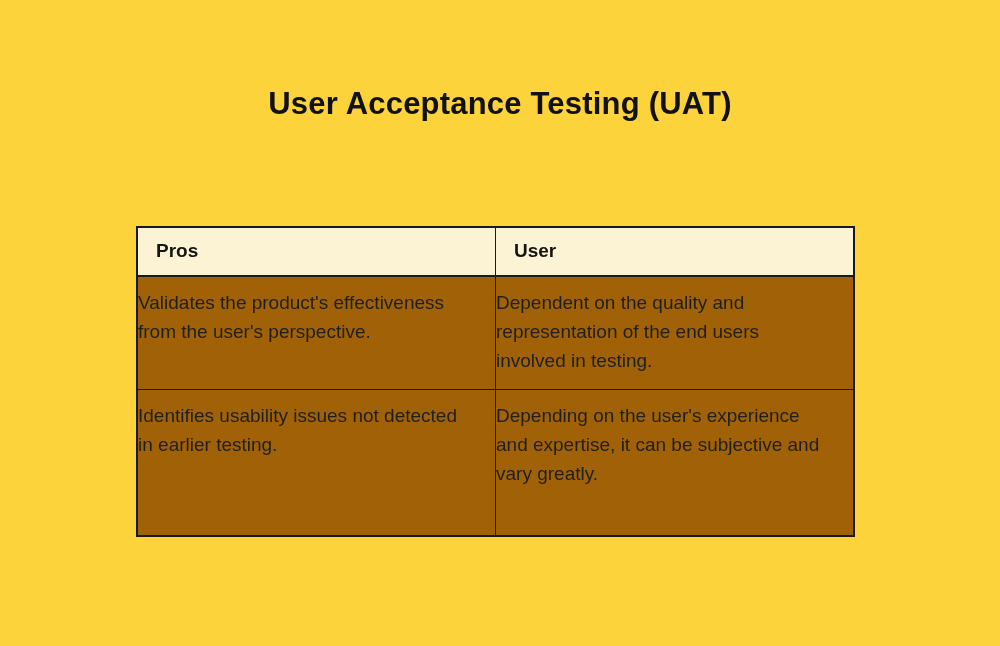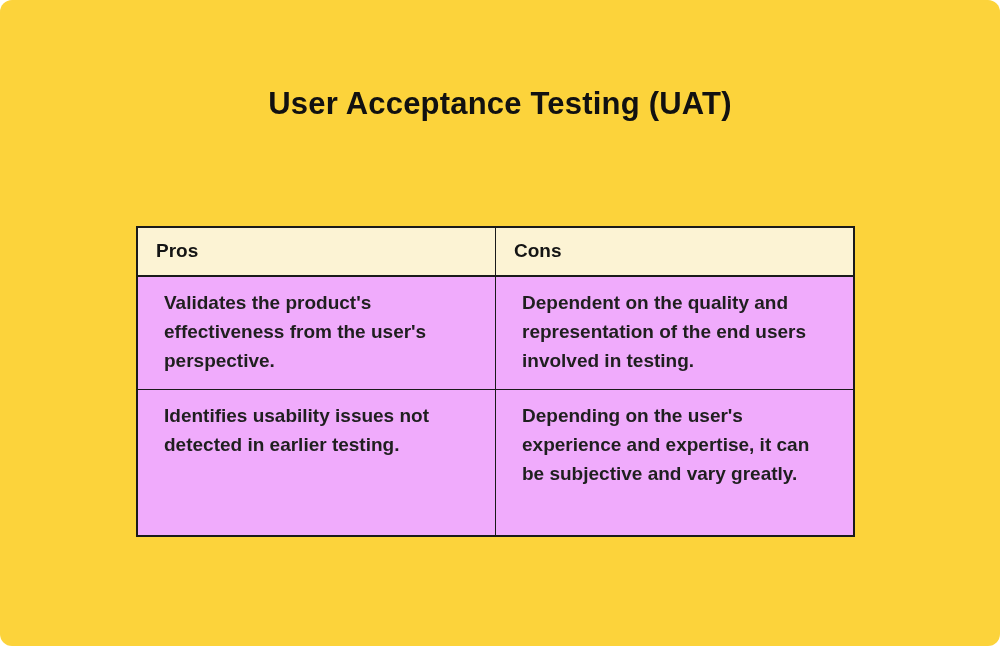--- a/index.html
+++ b/index.html
@@ -5,21 +5,20 @@
   * { margin: 0; padding: 0; box-sizing: border-box; }
   html, body {
     width: 1000px; height: 646px;
     font-family: "Liberation Sans", "DejaVu Sans", sans-serif;
   }
   .canvas {
     position: relative;
     width: 1000px; height: 646px;
     background: #FCD33B;
     overflow: hidden;
-    border-radius: 12px;
   }
   .page-title {
     position: absolute;
     top: 86px; left: 0;
     width: 100%;
     text-align: center;
     font-size: 31px;
     font-weight: 700;
     color: #111111;
     letter-spacing: 0.2px;
@@ -45,41 +44,41 @@
     font-size: 19px;
     font-weight: 700;
     color: #141414;
     padding: 12px 18px 13px 18px;
     height: 49px;
   }
   table.proscons thead tr th {
     border-bottom: 2px solid #1A1A1A;
   }
   table.proscons td {
-    background: #f0abfc;
+    background: #a16207;
     font-size: 19px;
-    font-weight: 700;
+    font-weight: 400;
     color: #1F1F1F;
     line-height: 29px;
-    padding: 11px 22px 14px 26px;
+    padding: 11px 22px 14px 0;
   }
   tr.body-row-2 td { height: 146px; }
 </style>
 </head>
 <body>
 
 <div class="canvas">
 
   <h1 class="page-title">User Acceptance Testing (UAT)</h1>
 
   <table class="proscons">
     <thead>
       <tr>
         <th>Pros</th>
-        <th>Cons</th>
+        <th>User</th>
       </tr>
     </thead>
     <tbody>
       <tr class="body-row-1">
         <td>Validates the product's effectiveness from the user's perspective.</td>
         <td>Dependent on the quality and representation of the end users involved in testing.</td>
       </tr>
       <tr class="body-row-2">
         <td>Identifies usability issues not detected in earlier testing.</td>
         <td>Depending on the user's experience and expertise, it can be subjective and vary greatly.</td>

